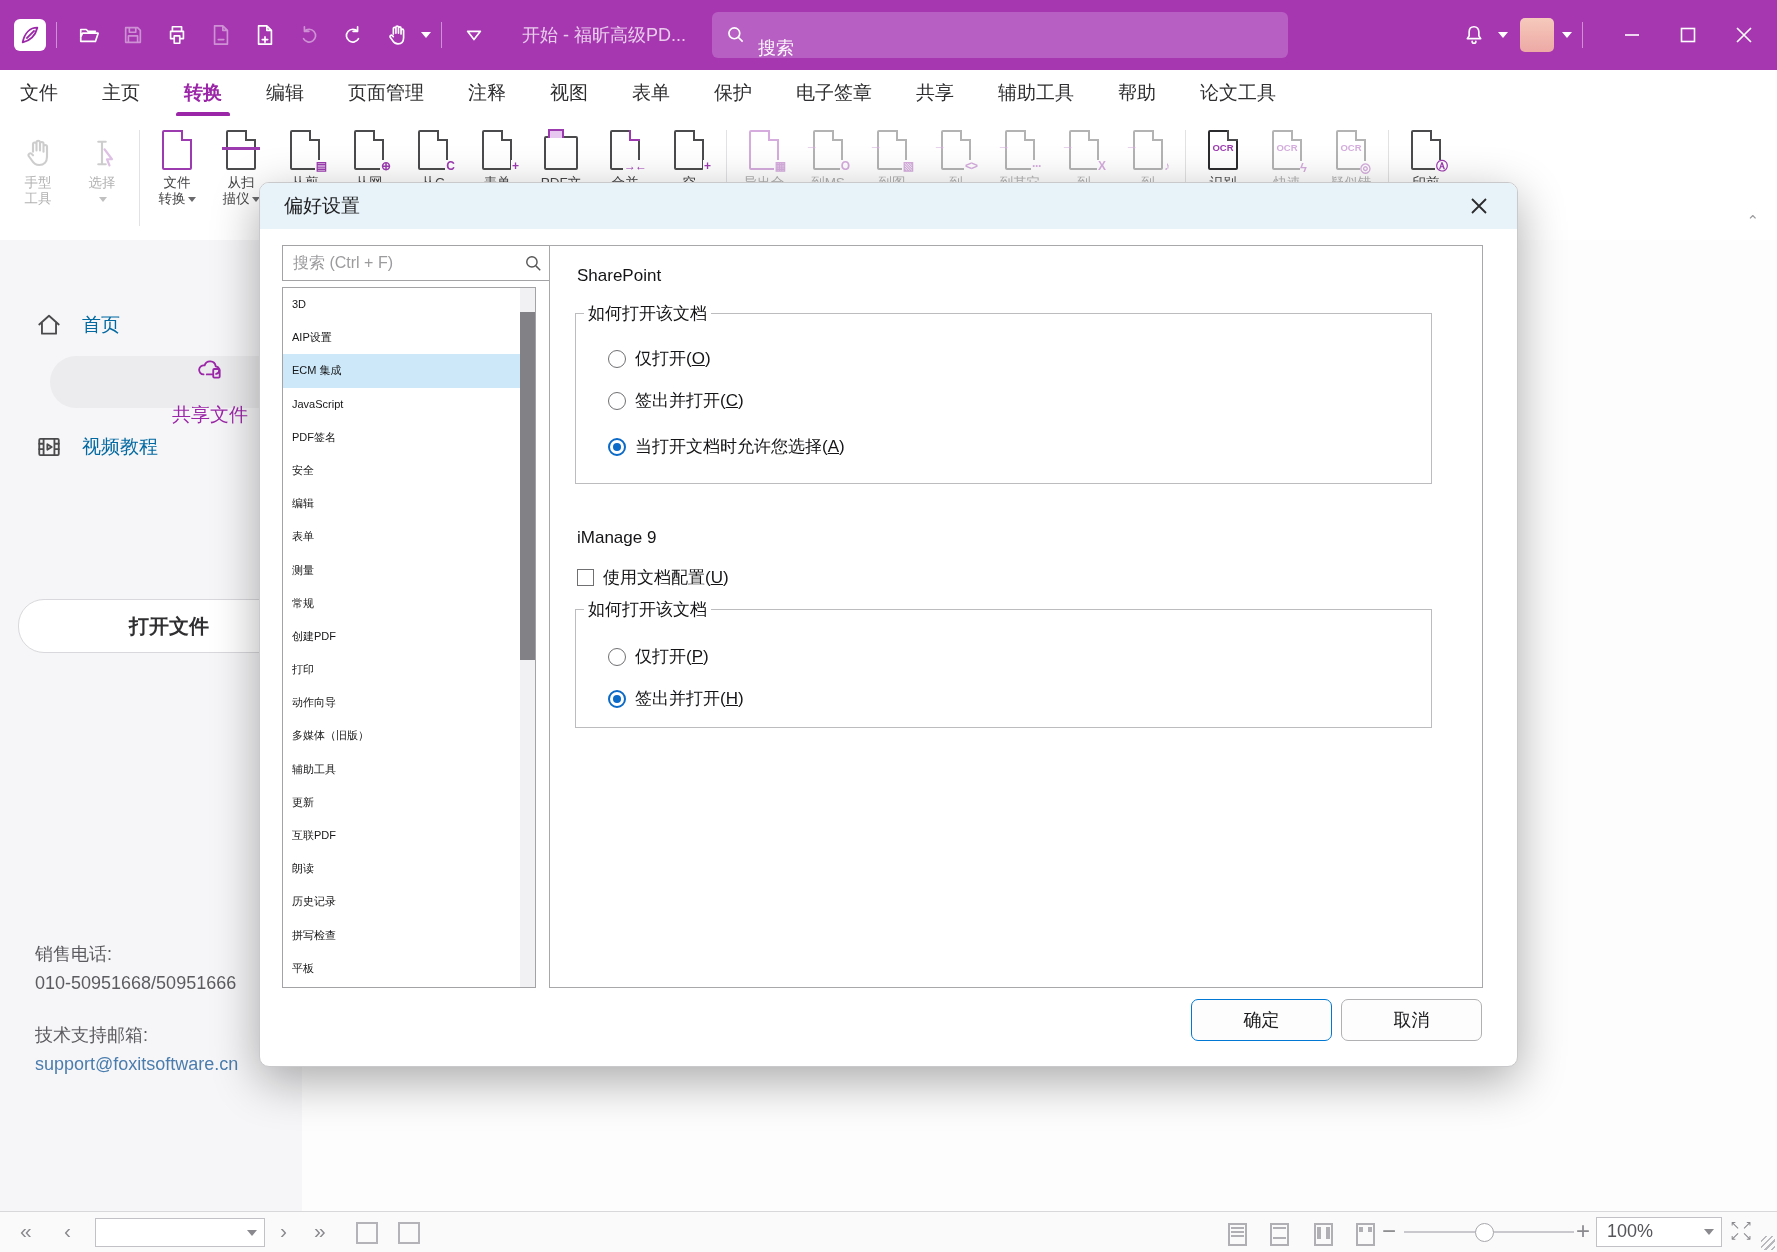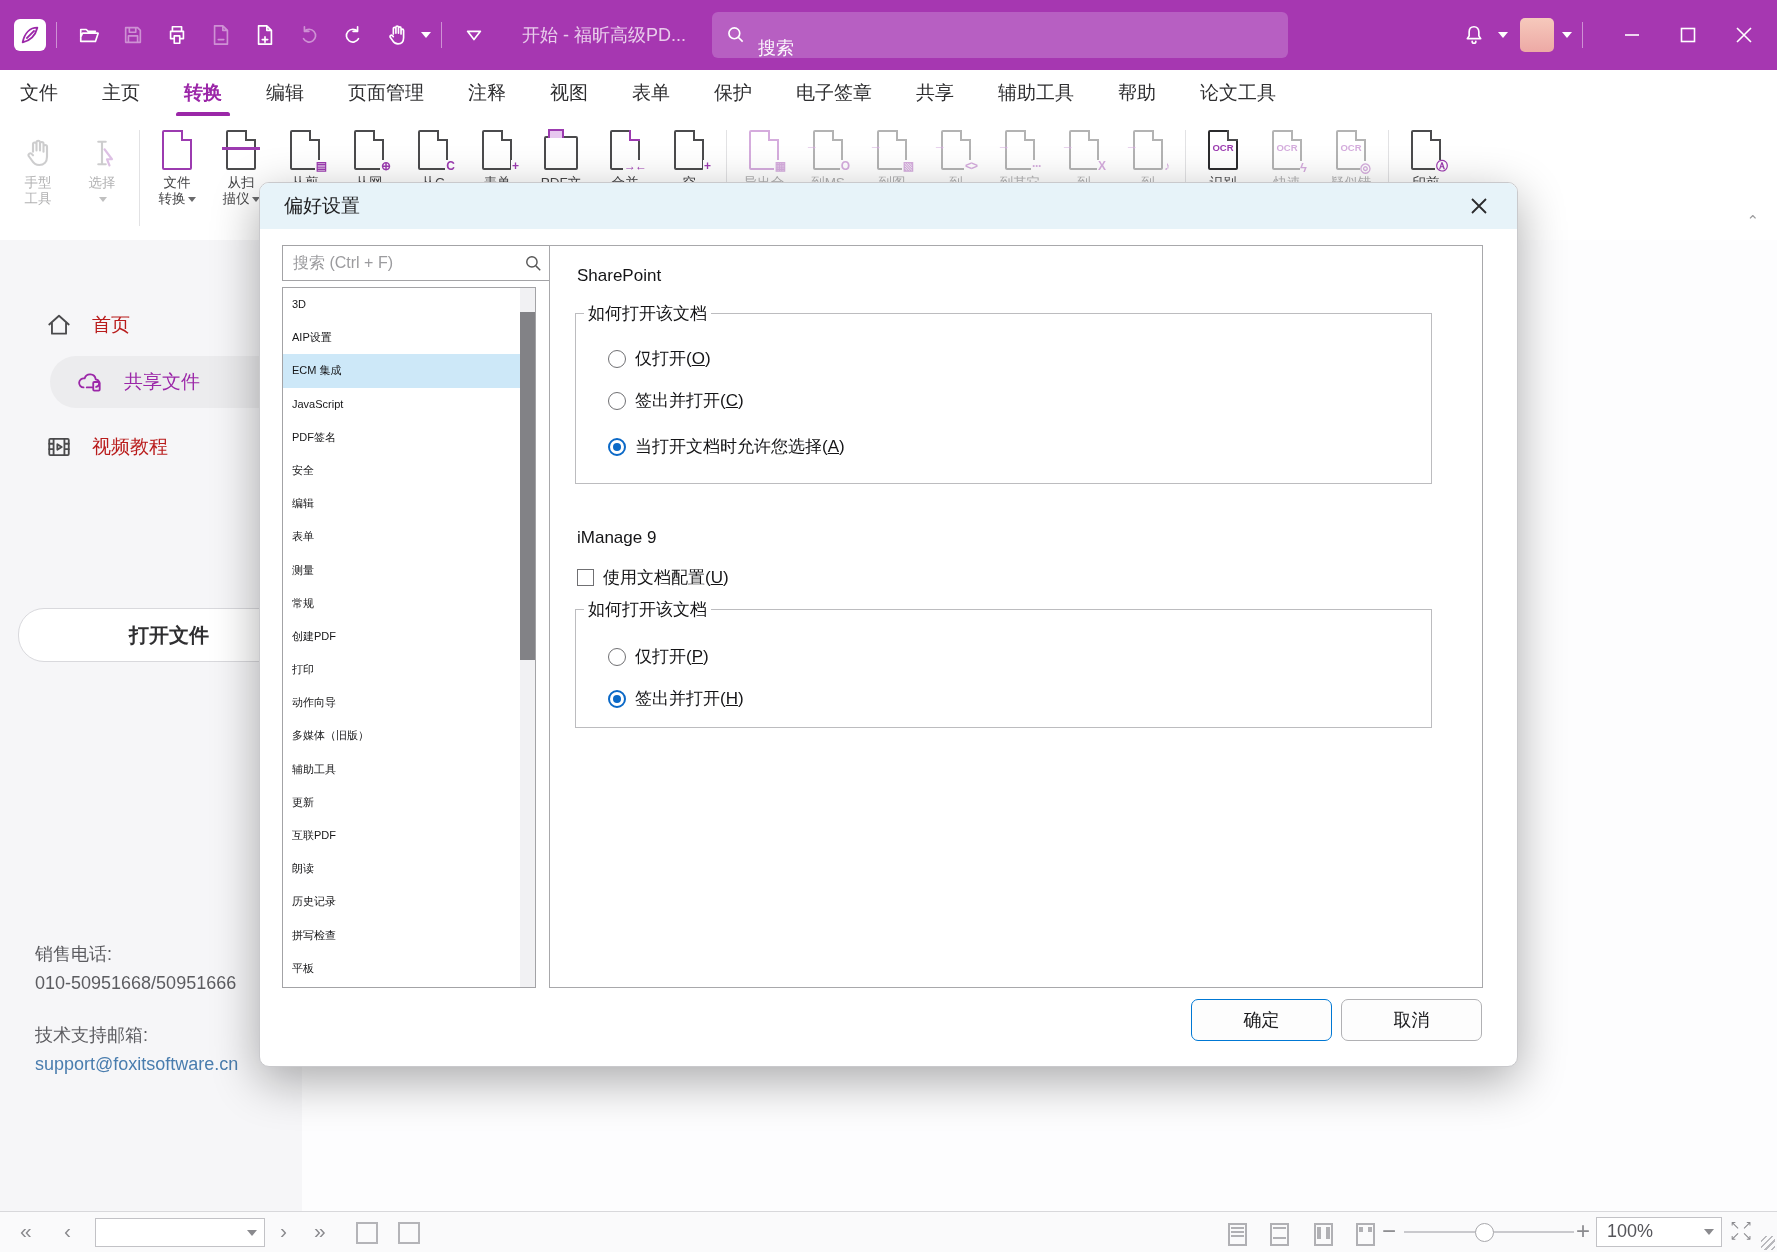--- a/index.html
+++ b/index.html
@@ -45,26 +45,26 @@
   .toarr::after{content:"\2192";position:absolute;left:-10px;top:6px;color:#9c3bb0;font-size:13px;font-weight:bold;}
   .cfolder{position:relative;width:30px;height:30px;margin-top:8px;border:2px solid #4b4b4d;border-radius:2px;background:#fff;}
   .cfolder::before{content:"";position:absolute;top:-9px;left:2px;width:12px;height:7px;border:2px solid #9c3bb0;border-bottom:none;background:#e7c7ef;}
   .rlabel{margin-top:5px;font-size:13.5px;line-height:16px;color:#454547;text-align:center;white-space:nowrap;}
   .rlabel .crt{display:inline-block;width:0;height:0;border-left:4px solid transparent;border-right:4px solid transparent;border-top:5px solid #6a6a6c;margin-left:2px;vertical-align:middle;}
   .ritem svg.big{stroke:#8a8a8c;fill:none;stroke-width:1.7;stroke-linecap:round;stroke-linejoin:round;}
   .collapse{position:absolute;right:18px;bottom:10px;color:#9a9a9c;font-size:15px;}
   
   .main{position:absolute;left:0;top:240px;right:0;bottom:40px;background:#fdfdfe;}
   .sidebar{position:absolute;left:0;top:0;bottom:0;width:302px;background:#f6f6f8;border-right:1px solid #e2e2e6;}
-  .sitem{height:50px;display:flex;align-items:center;padding-left:46px;gap:20px;font-size:19px;color:#b91c1c;margin-top:14px;}
+  .sitem{height:50px;display:flex;align-items:center;padding-left:36px;gap:20px;font-size:19px;color:#0369a1;margin-top:14px;}
   .sitem svg{stroke:#4a4a4c;fill:none;stroke-width:1.7;stroke-linecap:round;stroke-linejoin:round;flex:none;}
   .sitem .scaret{margin-left:auto;margin-right:55px;width:0;height:0;border-left:5px solid transparent;border-right:5px solid transparent;border-top:6px solid #5a5a5c;}
-  .sitem.sub{margin:6px 0 6px 50px;width:268px;background:#ececee;border-radius:26px;height:52px;padding-left:26px;color:#9b27a8;}
+  .sitem.sub{margin:6px 0 6px 50px;width:268px;background:#ececee;border-radius:26px;height:52px;padding-left:26px;color:#9b27a8;flex-direction:column;}
   .sitem.sub svg{stroke:#9b27a8;}
-  .openfile{position:absolute;left:18px;top:368px;width:300px;height:52px;background:#fff;border:1px solid #d9d9dd;border-radius:26px;font-size:20px;font-weight:bold;color:#2f2f31;display:flex;align-items:center;justify-content:center;}
+  .openfile{position:absolute;left:18px;top:359px;width:300px;height:52px;background:#fff;border:1px solid #d9d9dd;border-radius:26px;font-size:20px;font-weight:bold;color:#2f2f31;display:flex;align-items:center;justify-content:center;}
   .trialcard{position:absolute;left:42px;top:592px;width:210px;height:215px;background:#fbfbfc;border:1px solid #e3e3e6;border-radius:12px;text-align:center;}
   .days{margin:26px auto 0;width:54px;height:46px;background:#fff;border:1px solid #e0e0e3;border-radius:8px;font-size:30px;font-weight:bold;color:#8c28a3;line-height:46px;}
   .trialcap{margin-top:20px;font-size:18px;color:#6a6a6e;}
   .buybtn{margin:14px auto 0;width:112px;height:34px;border:2px solid #9b27a8;border-radius:19px;color:#9b27a8;font-weight:bold;font-size:19px;line-height:32px;background:#fbfbfc;}
   .contact{position:absolute;left:35px;top:700px;font-size:18px;color:#5c5c60;line-height:29px;}
   .contact .mail{color:#4a7dae;}
   
   .dialog{position:absolute;left:259px;top:182px;width:1257px;height:883px;background:#fff;border:1px solid #c9c9cc;
           border-radius:10px;box-shadow:0 14px 48px rgba(0,0,0,.33);}
   .dlg-title{height:46px;background:#e7f3f9;border-radius:9px 9px 0 0;display:flex;align-items:center;padding:0 24px;font-size:19px;color:#1f1f21;}

